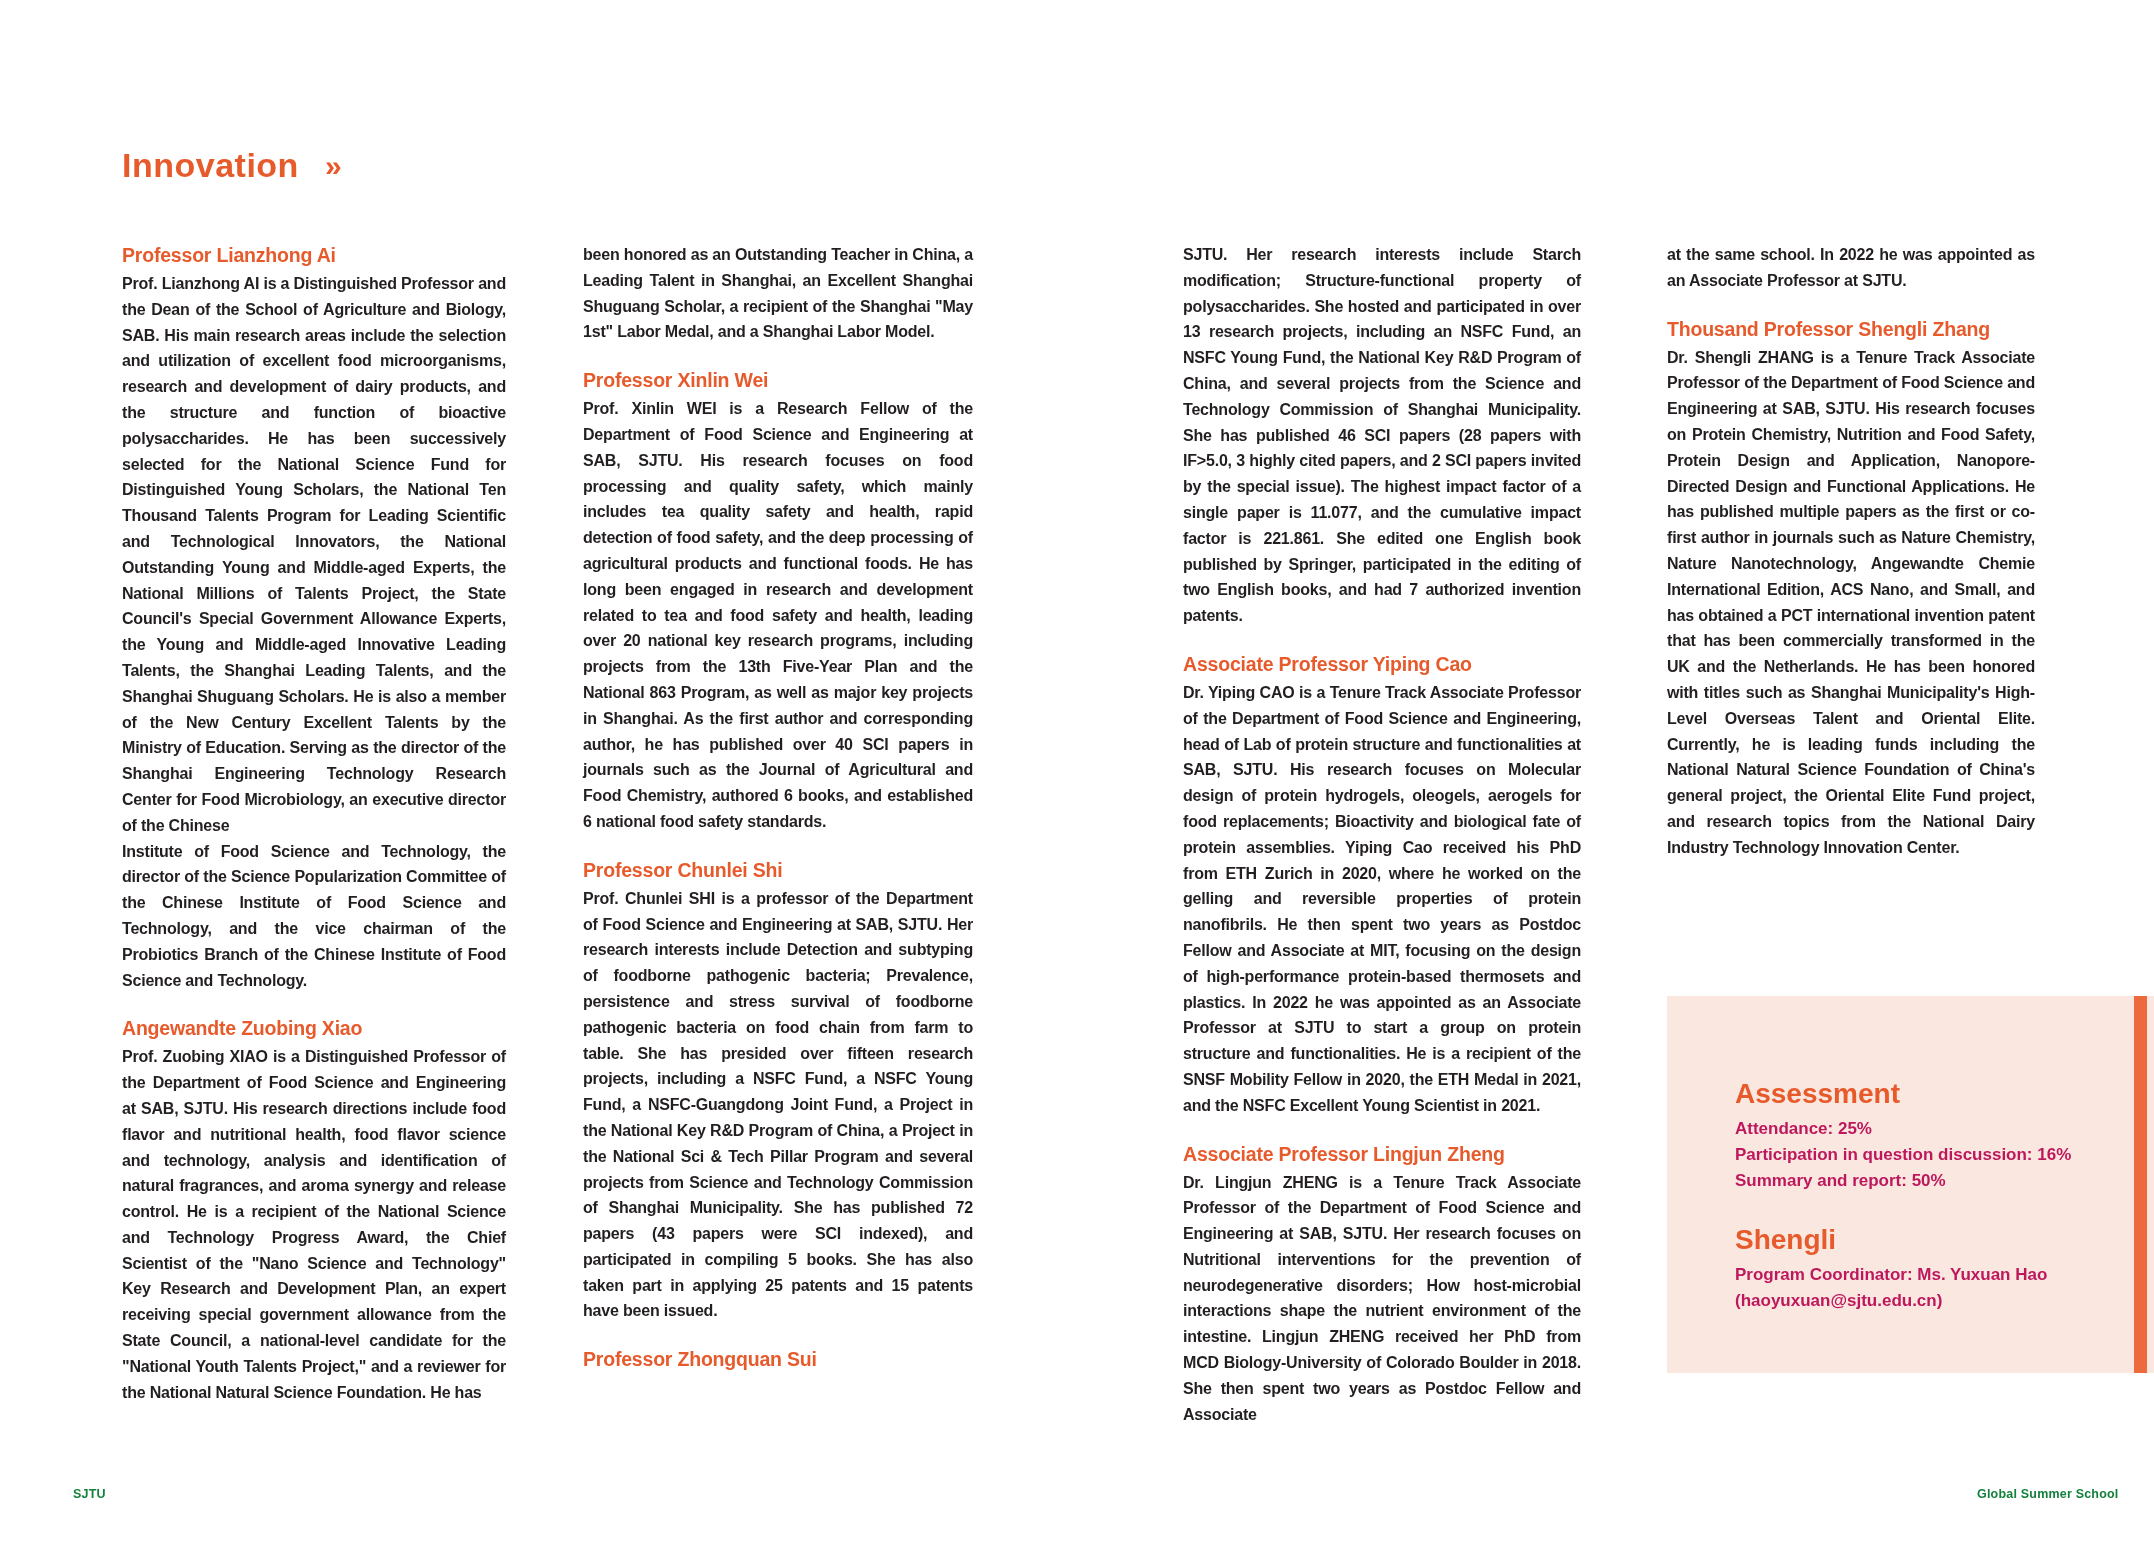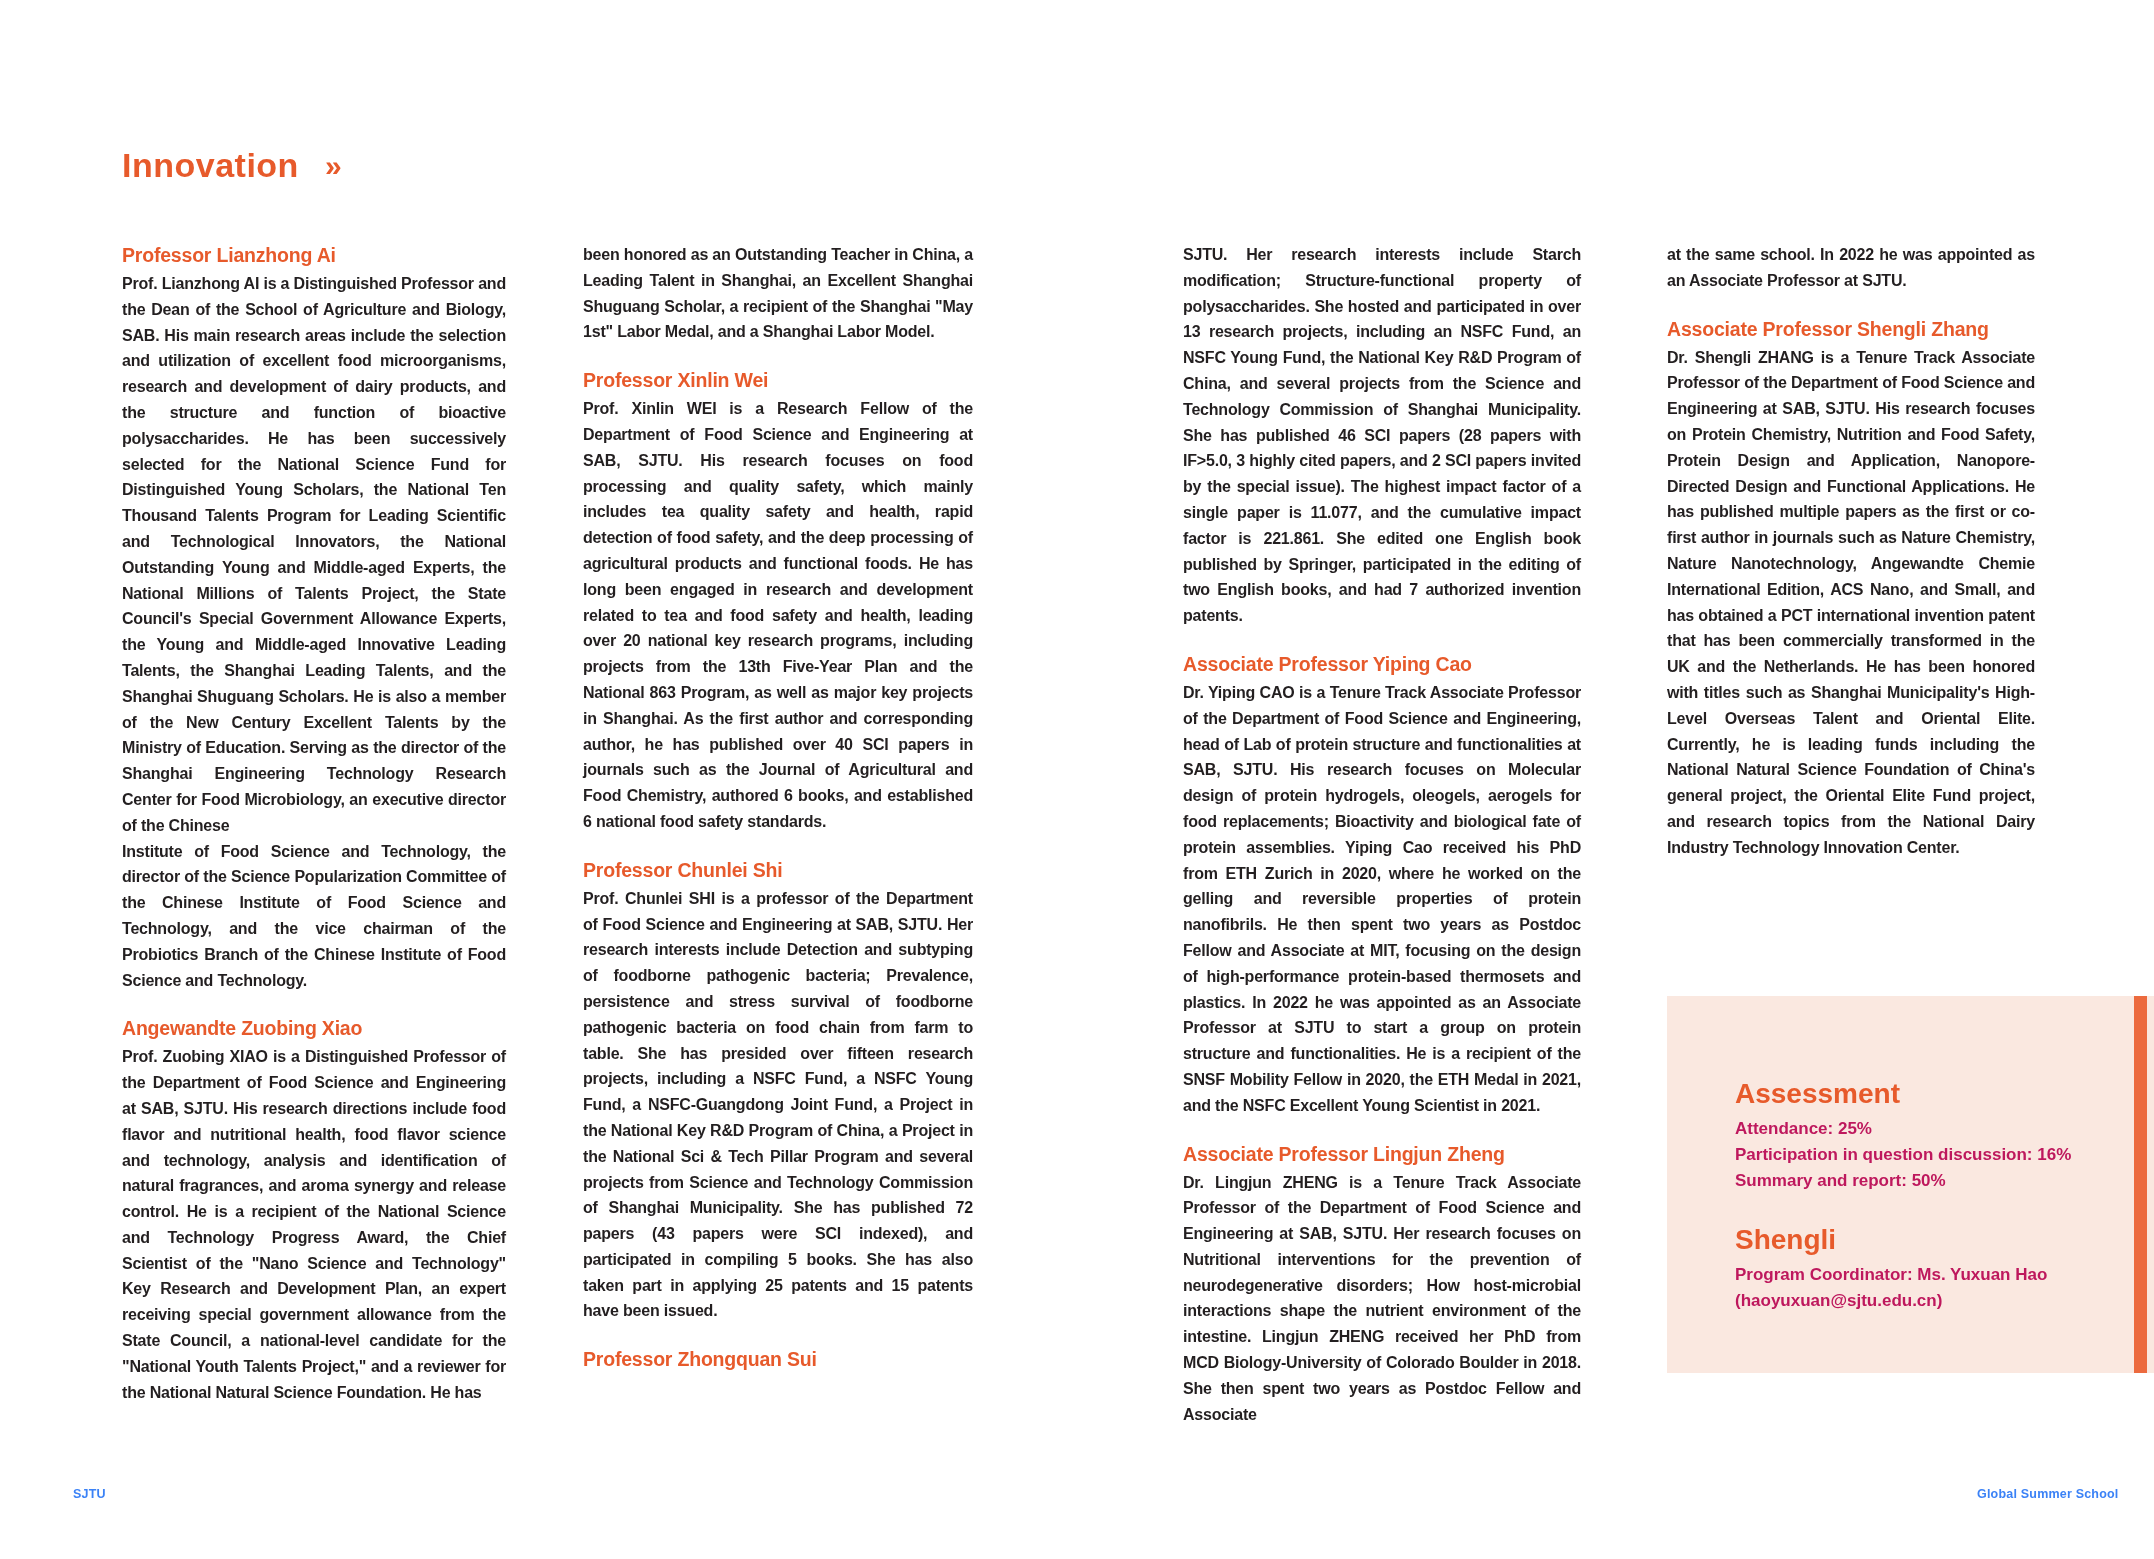--- a/index.html
+++ b/index.html
@@ -54,21 +54,21 @@
     color:#E75A2B;font-size:28px;font-weight:bold;line-height:36px;
     margin:0 0 4px 0;
   }
   .panel-line{
     font-size:17px;font-weight:bold;line-height:26px;color:#be185d;
   }
   #contact-title{margin-top:28px;}
   
   .footer-text{
     position:absolute;top:1487px;
-    font-size:12.5px;font-weight:bold;color:#3b82f6;letter-spacing:0.2px;
+    font-size:12.5px;font-weight:bold;color:#15803d;letter-spacing:0.2px;
   }
   #footer-left{left:73px;}
   #footer-right{left:1977px;}
 </style>
 </head>
 <body>
 
 <div id="page">
 
   <div id="page-title-row">
@@ -93,21 +93,21 @@
     </div>
   <div class="col" id="col-2">
       <div class="bio-para">SJTU. Her research interests include Starch modification; Structure-functional property of polysaccharides. She hosted and participated in over 13 research projects, including an NSFC Fund, an NSFC Young Fund, the National Key R&amp;D Program of China, and several projects from the Science and Technology Commission of Shanghai Municipality. She has published 46 SCI papers (28 papers with IF&gt;5.0, 3 highly cited papers, and 2 SCI papers invited by the special issue). The highest impact factor of a single paper is 11.077, and the cumulative impact factor is 221.861. She edited one English book published by Springer, participated in the editing of two English books, and had 7 authorized invention patents.</div>
       <div class="prof-heading">Associate Professor Yiping Cao</div>
       <div class="bio-para">Dr. Yiping CAO is a Tenure Track Associate Professor of the Department of Food Science and Engineering, head of Lab of protein structure and functionalities at SAB, SJTU. His research focuses on Molecular design of protein hydrogels, oleogels, aerogels for food replacements; Bioactivity and biological fate of protein assemblies. Yiping Cao received his PhD from ETH Zurich in 2020, where he worked on the gelling and reversible properties of protein nanofibrils. He then spent two years as Postdoc Fellow and Associate at MIT, focusing on the design of high-performance protein-based thermosets and plastics. In 2022 he was appointed as an Associate Professor at SJTU to start a group on protein structure and functionalities. He is a recipient of the SNSF Mobility Fellow in 2020, the ETH Medal in 2021, and the NSFC Excellent Young Scientist in 2021.</div>
       <div class="prof-heading">Associate Professor Lingjun Zheng</div>
       <div class="bio-para">Dr. Lingjun ZHENG is a Tenure Track Associate Professor of the Department of Food Science and Engineering at SAB, SJTU. Her research focuses on Nutritional interventions for the prevention of neurodegenerative disorders; How host-microbial interactions shape the nutrient environment of the intestine. Lingjun ZHENG received her PhD from MCD Biology-University of Colorado Boulder in 2018. She then spent two years as Postdoc Fellow and Associate</div>
     </div>
   <div class="col" id="col-3">
       <div class="bio-para">at the same school. In 2022 he was appointed as an Associate Professor at SJTU.</div>
-      <div class="prof-heading">Associate Professor Shengli Zhang</div>
+      <div class="prof-heading">Thousand Professor Shengli Zhang</div>
       <div class="bio-para">Dr. Shengli ZHANG is a Tenure Track Associate Professor of the Department of Food Science and Engineering at SAB, SJTU. His research focuses on Protein Chemistry, Nutrition and Food Safety, Protein Design and Application, Nanopore-Directed Design and Functional Applications. He has published multiple papers as the first or co-first author in journals such as Nature Chemistry, Nature Nanotechnology, Angewandte Chemie International Edition, ACS Nano, and Small, and has obtained a PCT international invention patent that has been commercially transformed in the UK and the Netherlands. He has been honored with titles such as Shanghai Municipality's High-Level Overseas Talent and Oriental Elite. Currently, he is leading funds including the National Natural Science Foundation of China's general project, the Oriental Elite Fund project, and research topics from the National Dairy Industry Technology Innovation Center.</div>
     </div>
 
   <div id="assessment-panel">
     <div class="panel-heading">Assessment</div>
     <div class="panel-line">Attendance: 25%</div>
     <div class="panel-line">Participation in question discussion: 16%</div>
     <div class="panel-line">Summary and report: 50%</div>
     <div class="panel-heading" id="contact-title">Shengli</div>
     <div class="panel-line">Program Coordinator: Ms. Yuxuan Hao</div>

